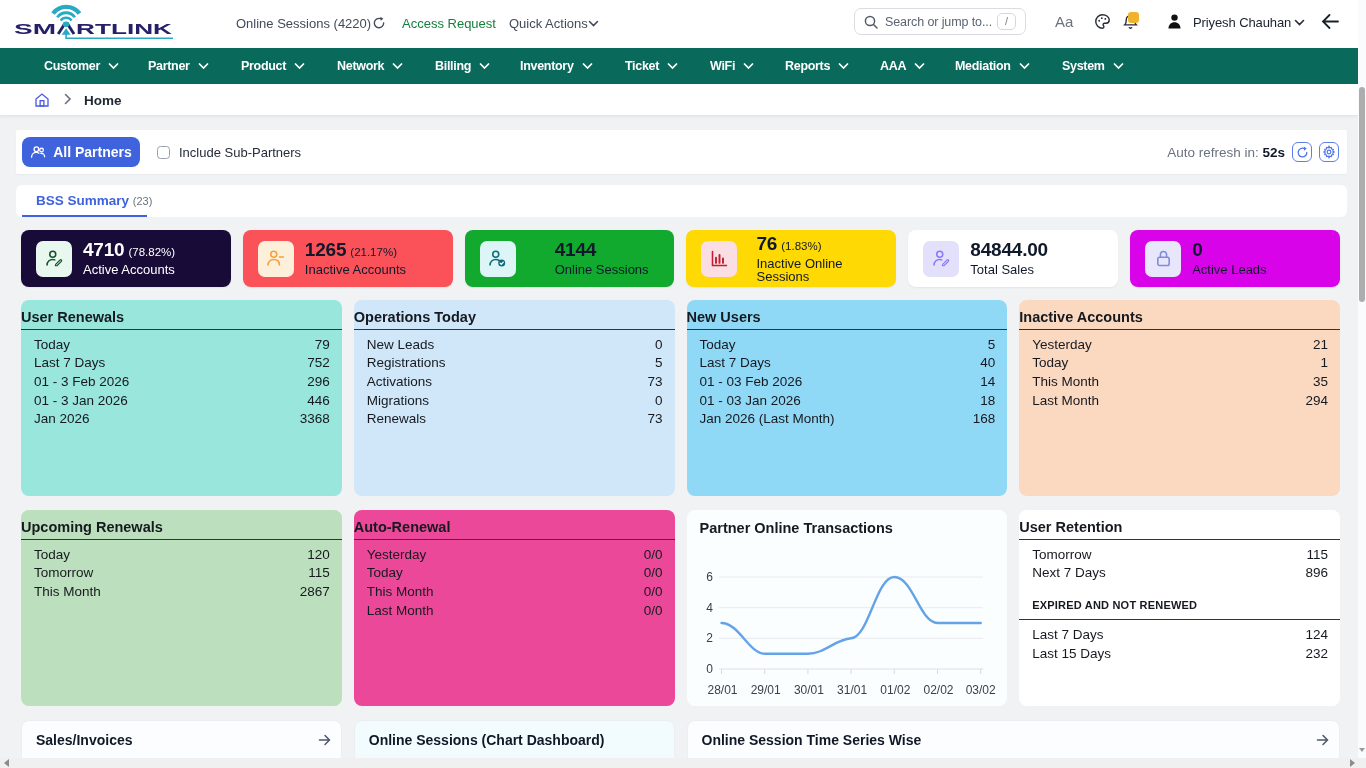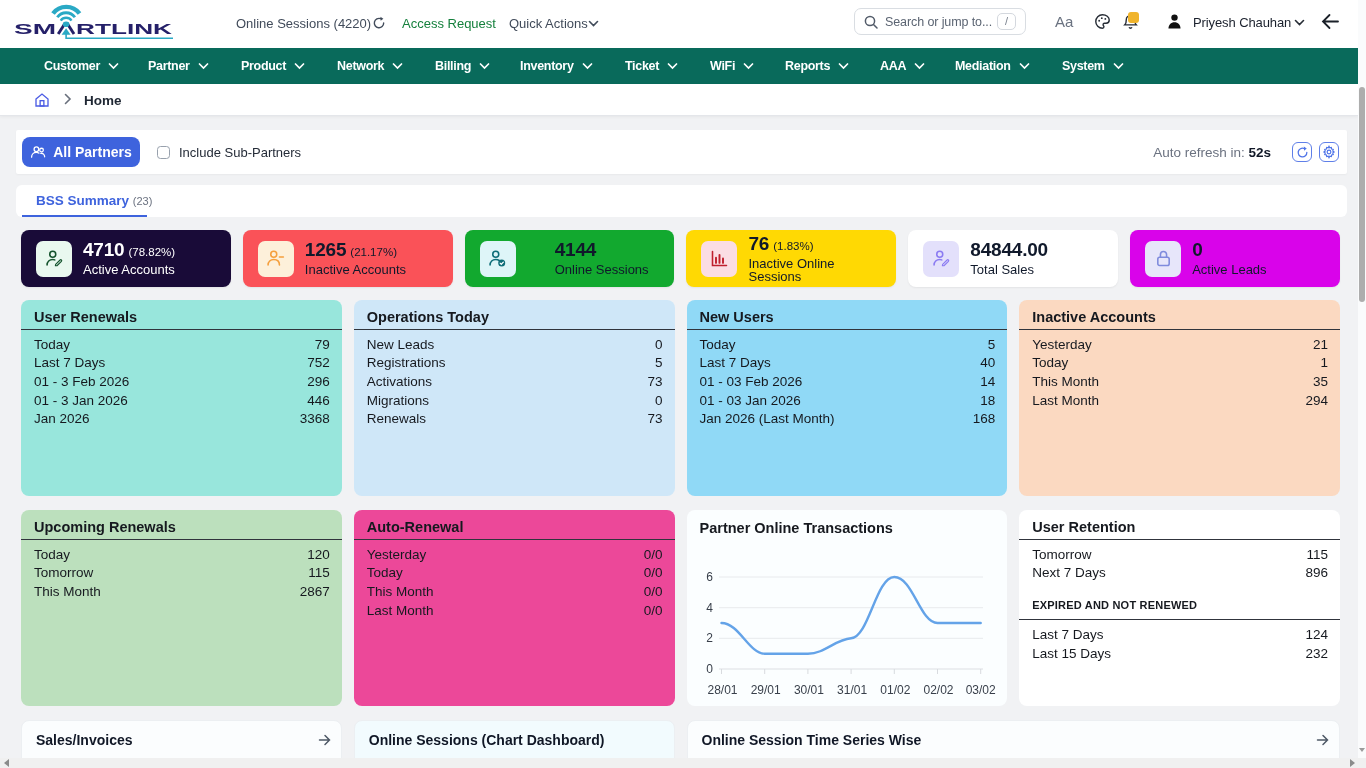--- a/index.html
+++ b/index.html
@@ -23,21 +23,21 @@
 #crumb { left:0; top:84px; width:1358px; height:32px; background:#fff; border-bottom:1px solid #e4e6ea; box-shadow:0 1px 3px rgba(0,0,0,.05); }
 #crumb .home { position:absolute; left:34px; top:8px; }
 #crumb .sep { position:absolute; left:64px; top:9px; }
 #crumb .txt { position:absolute; left:84px; top:9px; font-size:13.5px; font-weight:bold; color:#1f2733; }
 
 
 #bar1 { left:16px; top:130px; width:1331px; height:44px; background:#fff; border-radius:2px; box-shadow:0 1px 2px rgba(0,0,0,.04); }
 .bluebtn { position:absolute; left:6px; top:7px; width:118px; height:30px; background:#3e63dd; border-radius:8px; color:#fff; font-size:14px; font-weight:bold; display:flex; align-items:center; justify-content:center; gap:7px; }
 .cbx { position:absolute; left:141px; top:16px; width:13px; height:13px; border:1.5px solid #98a1ad; border-radius:3.5px; background:#fff; }
 .cbxlab { position:absolute; left:163px; top:15px; font-size:13px; color:#252c38; }
-.aref { position:absolute; right:76px; top:15px; font-size:13.5px; color:#6b7280; }
+.aref { position:absolute; right:62px; top:15px; font-size:13.5px; color:#6b7280; }
 .aref b { color:#111827; }
 .sqbtn { position:absolute; top:12px; background:#fff; width:20px; height:20px; border:1px solid #5f7fe8; border-radius:6px; display:flex; align-items:center; justify-content:center; }
 
 
 #tabs { left:16px; top:185px; width:1331px; height:32px; background:#fff; border-radius:6px; }
 #tabs .tab { position:absolute; left:20px; top:8px; font-size:13.5px; font-weight:bold; color:#3e63dd; }
 #tabs .cnt { font-weight:normal; font-size:11px; color:#6b7280; }
 #tabs .ul { position:absolute; left:6px; top:29.5px; width:125px; height:2.5px; background:#3e63dd; }
 
 
@@ -45,21 +45,21 @@
 .scard { border-radius:8px; display:flex; align-items:center; padding-left:15px; box-shadow:0 1px 2px rgba(0,0,0,0.06); }
 .sico { width:36px; height:36px; border-radius:7px; flex:0 0 36px; display:flex; align-items:center; justify-content:center; }
 .stxt { margin-left:11px; line-height:1; }
 .stxt .n { font-size:19px; font-weight:bold; letter-spacing:-0.2px; }
 .stxt .p { font-size:11.5px; font-weight:normal; margin-left:4px; letter-spacing:0; }
 .stxt .l { font-size:13px; margin-top:4px; line-height:13.5px; }
 
 
 .prow { left:21px; width:1319px; height:196px; display:grid; grid-template-columns:repeat(4,1fr); gap:12px; }
 .panel { border-radius:8px; overflow:hidden; }
-.panel .hd { height:30px; line-height:34px; padding-left:13px; font-size:14.5px; font-weight:bold; color:#16191f; border-bottom:1.5px solid #30343c; }
+.panel .hd { height:30px; line-height:34px; font-size:14.5px; font-weight:bold; color:#16191f; border-bottom:1.5px solid #30343c; }
 .panel .rows { padding:5px 12px 0 13px; }
 .prule { display:flex; justify-content:space-between; font-size:13.5px; color:#16191f; height:18.6px; align-items:center; }
 .cap { font-size:11px; font-weight:bold; color:#16191f; letter-spacing:0.2px; }
 
 
 #prow3 .panel { background:#fbfdfe; position:relative; border:1px solid #eceff2; }
 #prow3 .hd2 { position:absolute; left:14px; top:11px; font-size:14px; font-weight:bold; color:#101726; }
 #prow3 .arr { position:absolute; right:10px; top:13px; }
 
 
@@ -249,21 +249,21 @@
           <path d="M3.5 19.5 C 3.5 15.5 6.3 13.2 10 13.2 C 11.5 13.2 12.9 13.6 14 14.3"></path>
           <circle cx="16.8" cy="17.2" r="4" fill="#0e6d78" stroke="none"></circle>
           <path d="M15 17.3 L16.3 18.6 L18.7 16.1" stroke="#fff" stroke-width="1.4"></path>
         </svg>
     </div>
     <div class="stxt">
         <div class="n">4144</div>
         <div class="l">Online Sessions</div>
       </div>
   </div>
-  <div class="scard" style="background:#ffd903;color:#10192b;">
+  <div class="scard" style="background:#ffd903;color:#10192b;gap:8px;">
     <div class="sico" style="background:#fbdde4;">
       <svg width="21" height="21" viewBox="0 0 24 24" fill="none" stroke="#bf1f2e" stroke-width="1.8" stroke-linecap="round">
           <path d="M4 4 L4 20 L20 20"></path>
           <path d="M8 17 L8 11" stroke-width="2.2"></path>
           <path d="M12 17 L12 8" stroke-width="2.2"></path>
           <path d="M16 17 L16 12" stroke-width="2.2"></path>
         </svg>
     </div>
     <div class="stxt">
         <div class="n">76<span class="p">(1.83%)</span></div>

